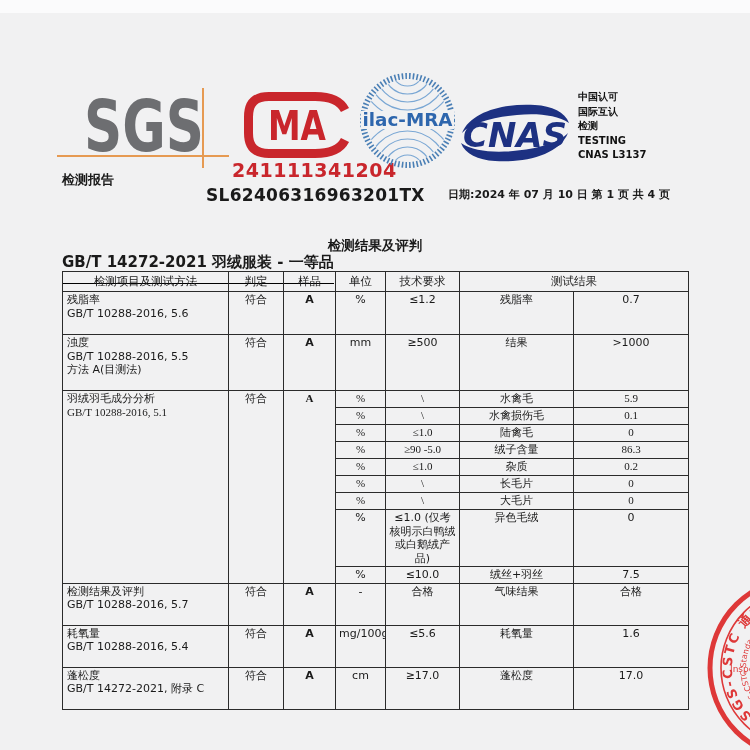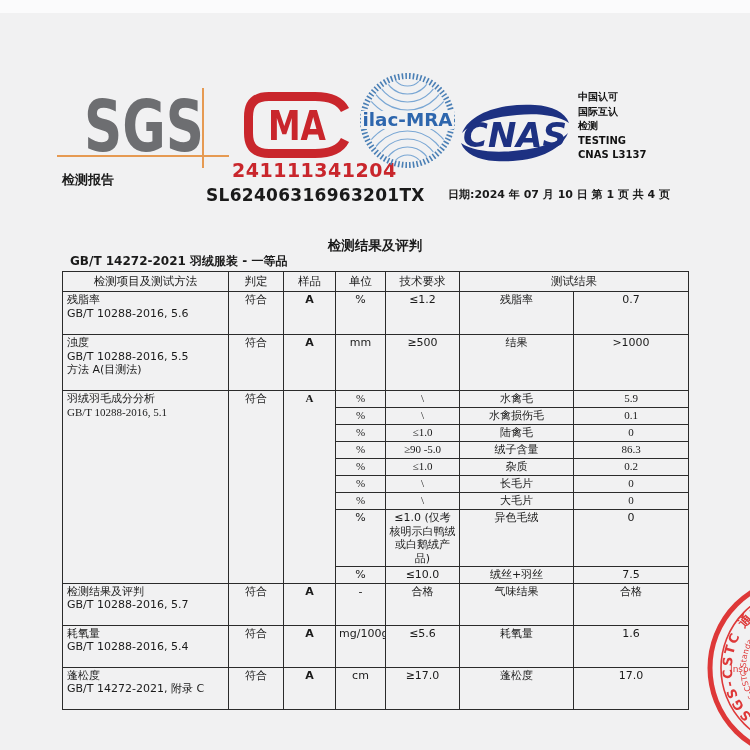--- a/index.html
+++ b/index.html
@@ -21,22 +21,22 @@
   .ilac-wrap{left:359px;top:72px;text-align:center;}
   .cnas-wrap{left:457px;top:101px;}
   .accred{left:578px;top:90px;font-size:10px;font-weight:bold;line-height:14.6px;color:#111;}
 
   
   .report-label{left:62px;top:171px;font-size:13px;font-weight:bold;}
   .report-number{left:206px;top:185px;width:134px;font-size:17px;font-weight:bold;letter-spacing:.3px;}
   .date-line{left:448px;top:187px;font-size:11px;font-weight:bold;}
 
   .section-title{left:0;top:231px;width:750px;text-align:center;font-size:13.5px;font-weight:bold;margin-top:6px;}
-  .standard-line{left:62px;top:253px;font-size:12px;font-weight:bold;
-    border-bottom:1.5px solid #000;padding-bottom:1px;margin-left:8px;}
+  .standard-line{left:62px;top:253px;font-size:15px;font-weight:bold;
+    border-bottom:1.5px solid #000;padding-bottom:11px;}
 
   
   .tbl-wrap{left:62px;top:271px;}
   table{border-collapse:collapse;table-layout:fixed;width:626px;border:1.5px solid #000;}
   td,th{border:1px solid #2b2b2b;font-size:11px;padding:1px 3px;vertical-align:top;
     overflow:hidden;font-weight:normal;text-align:center;line-height:13.5px;}
   th{vertical-align:middle;font-size:11.5px;}
   td.item-cell{text-align:left;padding-left:4px;}
   .bold{font-weight:bold;}
   tr.hd{height:20px;}

